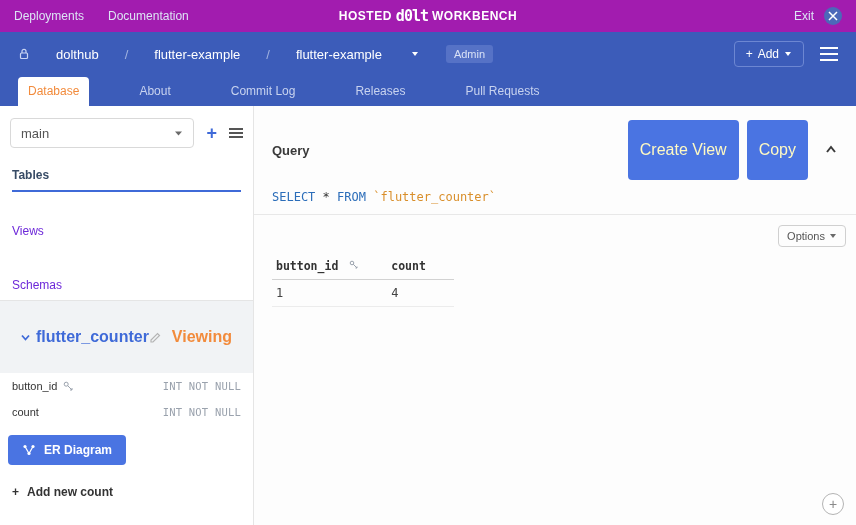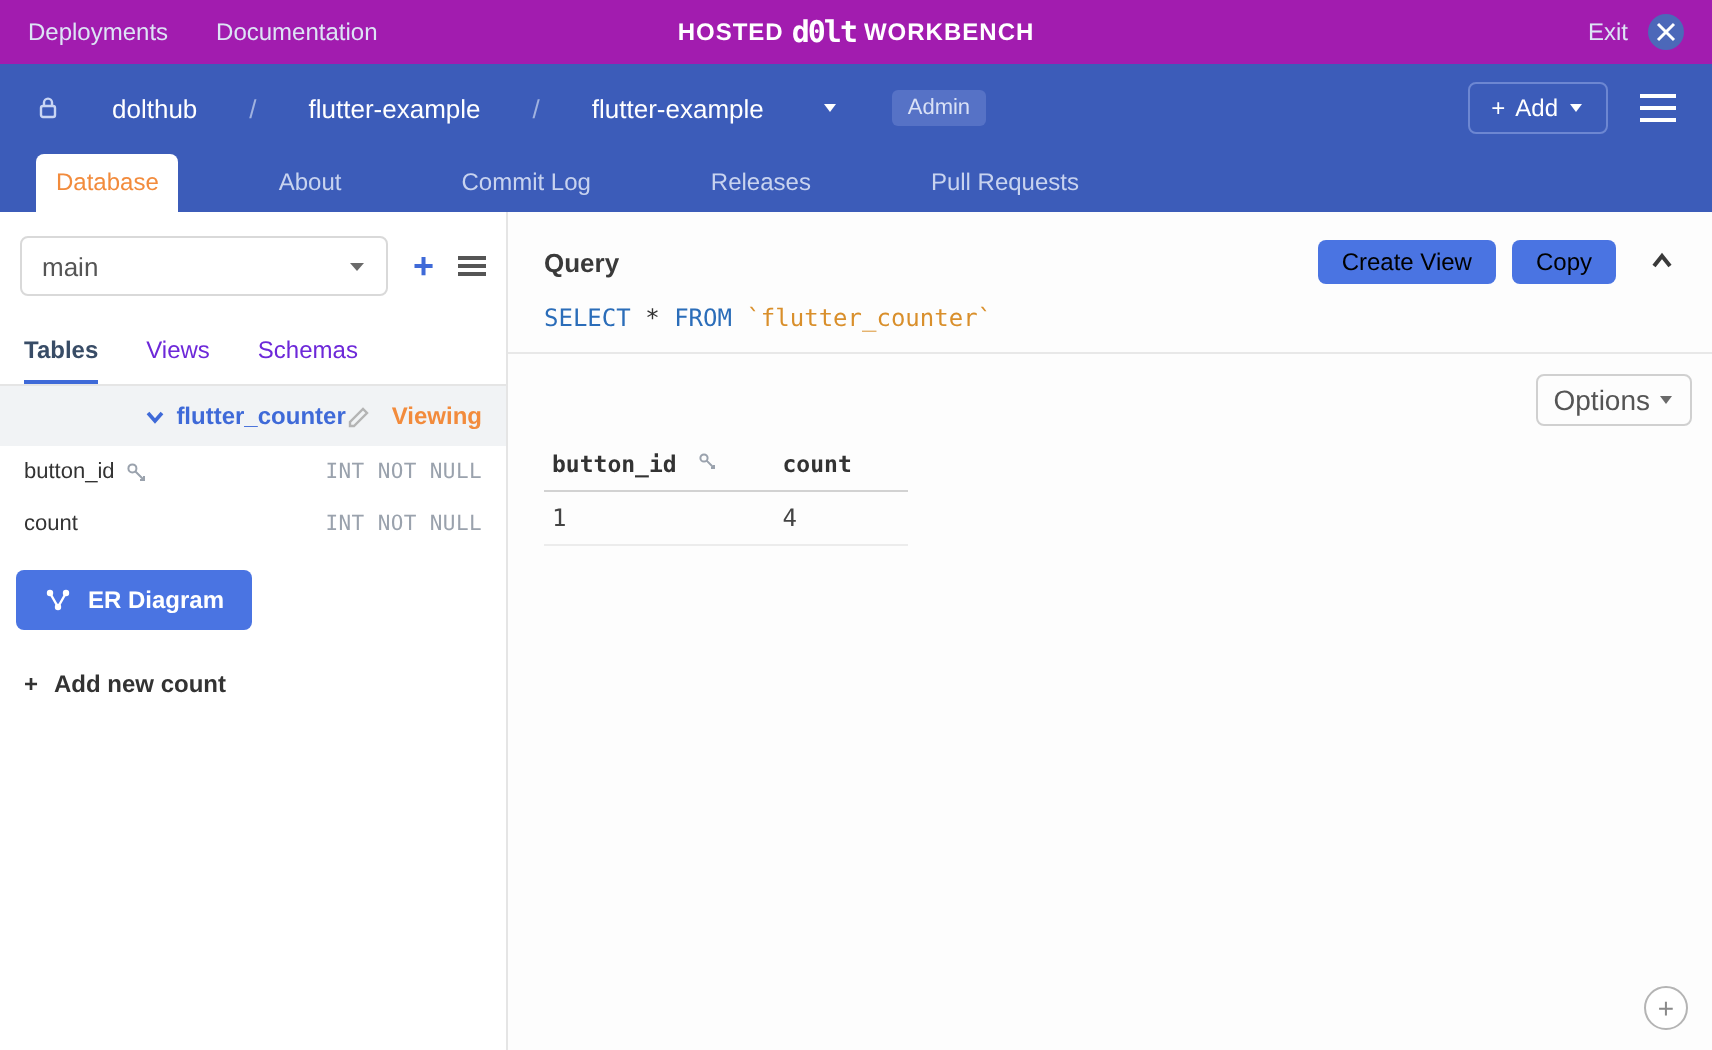--- a/index.html
+++ b/index.html
@@ -57,44 +57,44 @@
     }
     .tabrow .tab { padding: 7px 10px 8px; cursor: pointer; }
     .tabrow .tab.active { background: #fff; color: #f28b3c; border-radius: 4px 4px 0 0; }
     .mainarea { display: flex; height: calc(525px - 32px - 44px - 30px); }
     .sidebar { width: 254px; border-right: 1px solid #e5e5e5; background: #fff; display: flex; flex-direction: column; }
     .branch-row { padding: 12px 10px; display: flex; align-items: center; gap: 12px; }
     .branch-select { flex: 1; height: 30px; border: 1px solid #d9d9d9; border-radius: 4px; display:flex; align-items:center; justify-content: space-between; padding: 0 10px; cursor:pointer; color:#555; }
     .plus-btn { color: #3f6ad8; font-size: 18px; font-weight: 600; cursor:pointer; }
     .bars-btn { display:flex; flex-direction:column; gap:2px; cursor:pointer; }
     .bars-btn span { width: 14px; height: 2px; background:#555; }
-    .side-tabs { display:flex; gap: 24px; padding: 0 12px; border-bottom: 1px solid #e5e5e5; font-size: 12px; }
+    .side-tabs { display:flex; gap: 24px; padding: 0 12px; border-bottom: 1px solid #e5e5e5; font-size: 12px; flex-direction: column; }
     .side-tab { padding: 8px 0; cursor:pointer; color:#6d28d9; }
     .side-tab.active { color:#384c66; font-weight:600; border-bottom: 2px solid #3f6ad8; }
-    .table-item { background:#f1f3f5; padding: 8px 12px; display:flex; align-items:center; justify-content: flex-end; font-size:12px; }
+    .table-item { background:#f1f3f5; padding: 27px 12px; display:flex; align-items:center; justify-content: center; font-size:16px; }
     .table-item .left { display:flex; align-items:center; gap:6px; color:#3f6ad8; font-weight:600; }
     .table-item .right { display:flex; align-items:center; gap:10px; color:#8a8a8a; }
     .viewing { color:#f28b3c; font-weight:600; }
     .col-row { display:flex; justify-content: space-between; padding: 7px 12px; font-size:11px; }
     .col-name { display:flex; align-items:center; gap:6px; color:#333; }
     .col-type { color:#9aa2ad; font-family: monospace; font-size: 10.5px; letter-spacing: 0.2px; white-space: pre; }
     .er-btn { margin: 10px 8px; background:#4a74e2; color:#fff; padding: 8px 14px; border-radius:4px; display:inline-flex; align-items:center; gap:8px; font-size:12px; font-weight:600; cursor:pointer; width: fit-content; }
     .add-table { padding: 10px 12px; display:flex; align-items:center; gap:8px; color:#333; font-size:12px; font-weight:600; cursor:pointer; }
     .content { flex:1; background:#fdfdfd; position: relative; }
     .query-sec { padding: 14px 18px 10px; border-bottom: 1px solid #e8e8e8; }
     .query-head { display:flex; justify-content: space-between; align-items:center; }
     .query-title { font-weight:700; color:#3a3a3a; font-size: 13px; }
     .query-actions { display:flex; align-items:center; gap:8px; }
-    .pill-btn { background:#4a74e2; color:#000000; padding: 4px 12px; border-radius:4px; font-size:12px; cursor:pointer; }
+    .pill-btn { background:#4a74e2; color:#fef9c3; padding: 21px 12px; border-radius:4px; font-size:16px; cursor:pointer; }
     .chev-up { font-size: 16px; color:#3f4550; cursor:pointer; margin-left:8px; }
     .sql { font-family: monospace; font-size: 12px; margin-top: 10px; color:#333; }
     .kw { color:#2b6db9; }
     .str { color:#d98f2b; }
     .options-wrap { display:flex; justify-content:flex-end; padding: 10px 10px 6px; }
-    .options-btn { border:1px solid #d0d0d0; padding: 4px 8px; border-radius:4px; font-size:14px; display:flex; align-items:center; gap:4px; color:#555; cursor:pointer; }
+    .options-btn { border:1px solid #d0d0d0; padding: 4px 8px; border-radius:4px; font-size:11px; display:flex; align-items:center; gap:4px; color:#555; cursor:pointer; }
     .data-table { padding: 0 18px; }
     .data-table table { border-collapse: collapse; }
     .data-table th { text-align:left; padding: 6px 28px 6px 4px; font-family: monospace; font-size:11.5px; font-weight:700; color:#333; border-bottom:1px solid #d2d2d2; }
     .data-table th .pk { margin-left: 4px; color:#9aa2ad; font-size: 10px; }
     .data-table td { padding: 6px 28px 6px 4px; font-family: monospace; font-size:12px; color:#444; border-bottom:1px solid #ececec; }
     .fab { position:absolute; bottom: 10px; right: 12px; width: 22px; height: 22px; border-radius:50%; border:1.5px solid #b4b4b4; display:flex; align-items:center; justify-content:center; color:#8a8a8a; font-size:14px; cursor:pointer; background:#fff; }
     svg { display: block; }
   </style>
 </head>
 <body>

